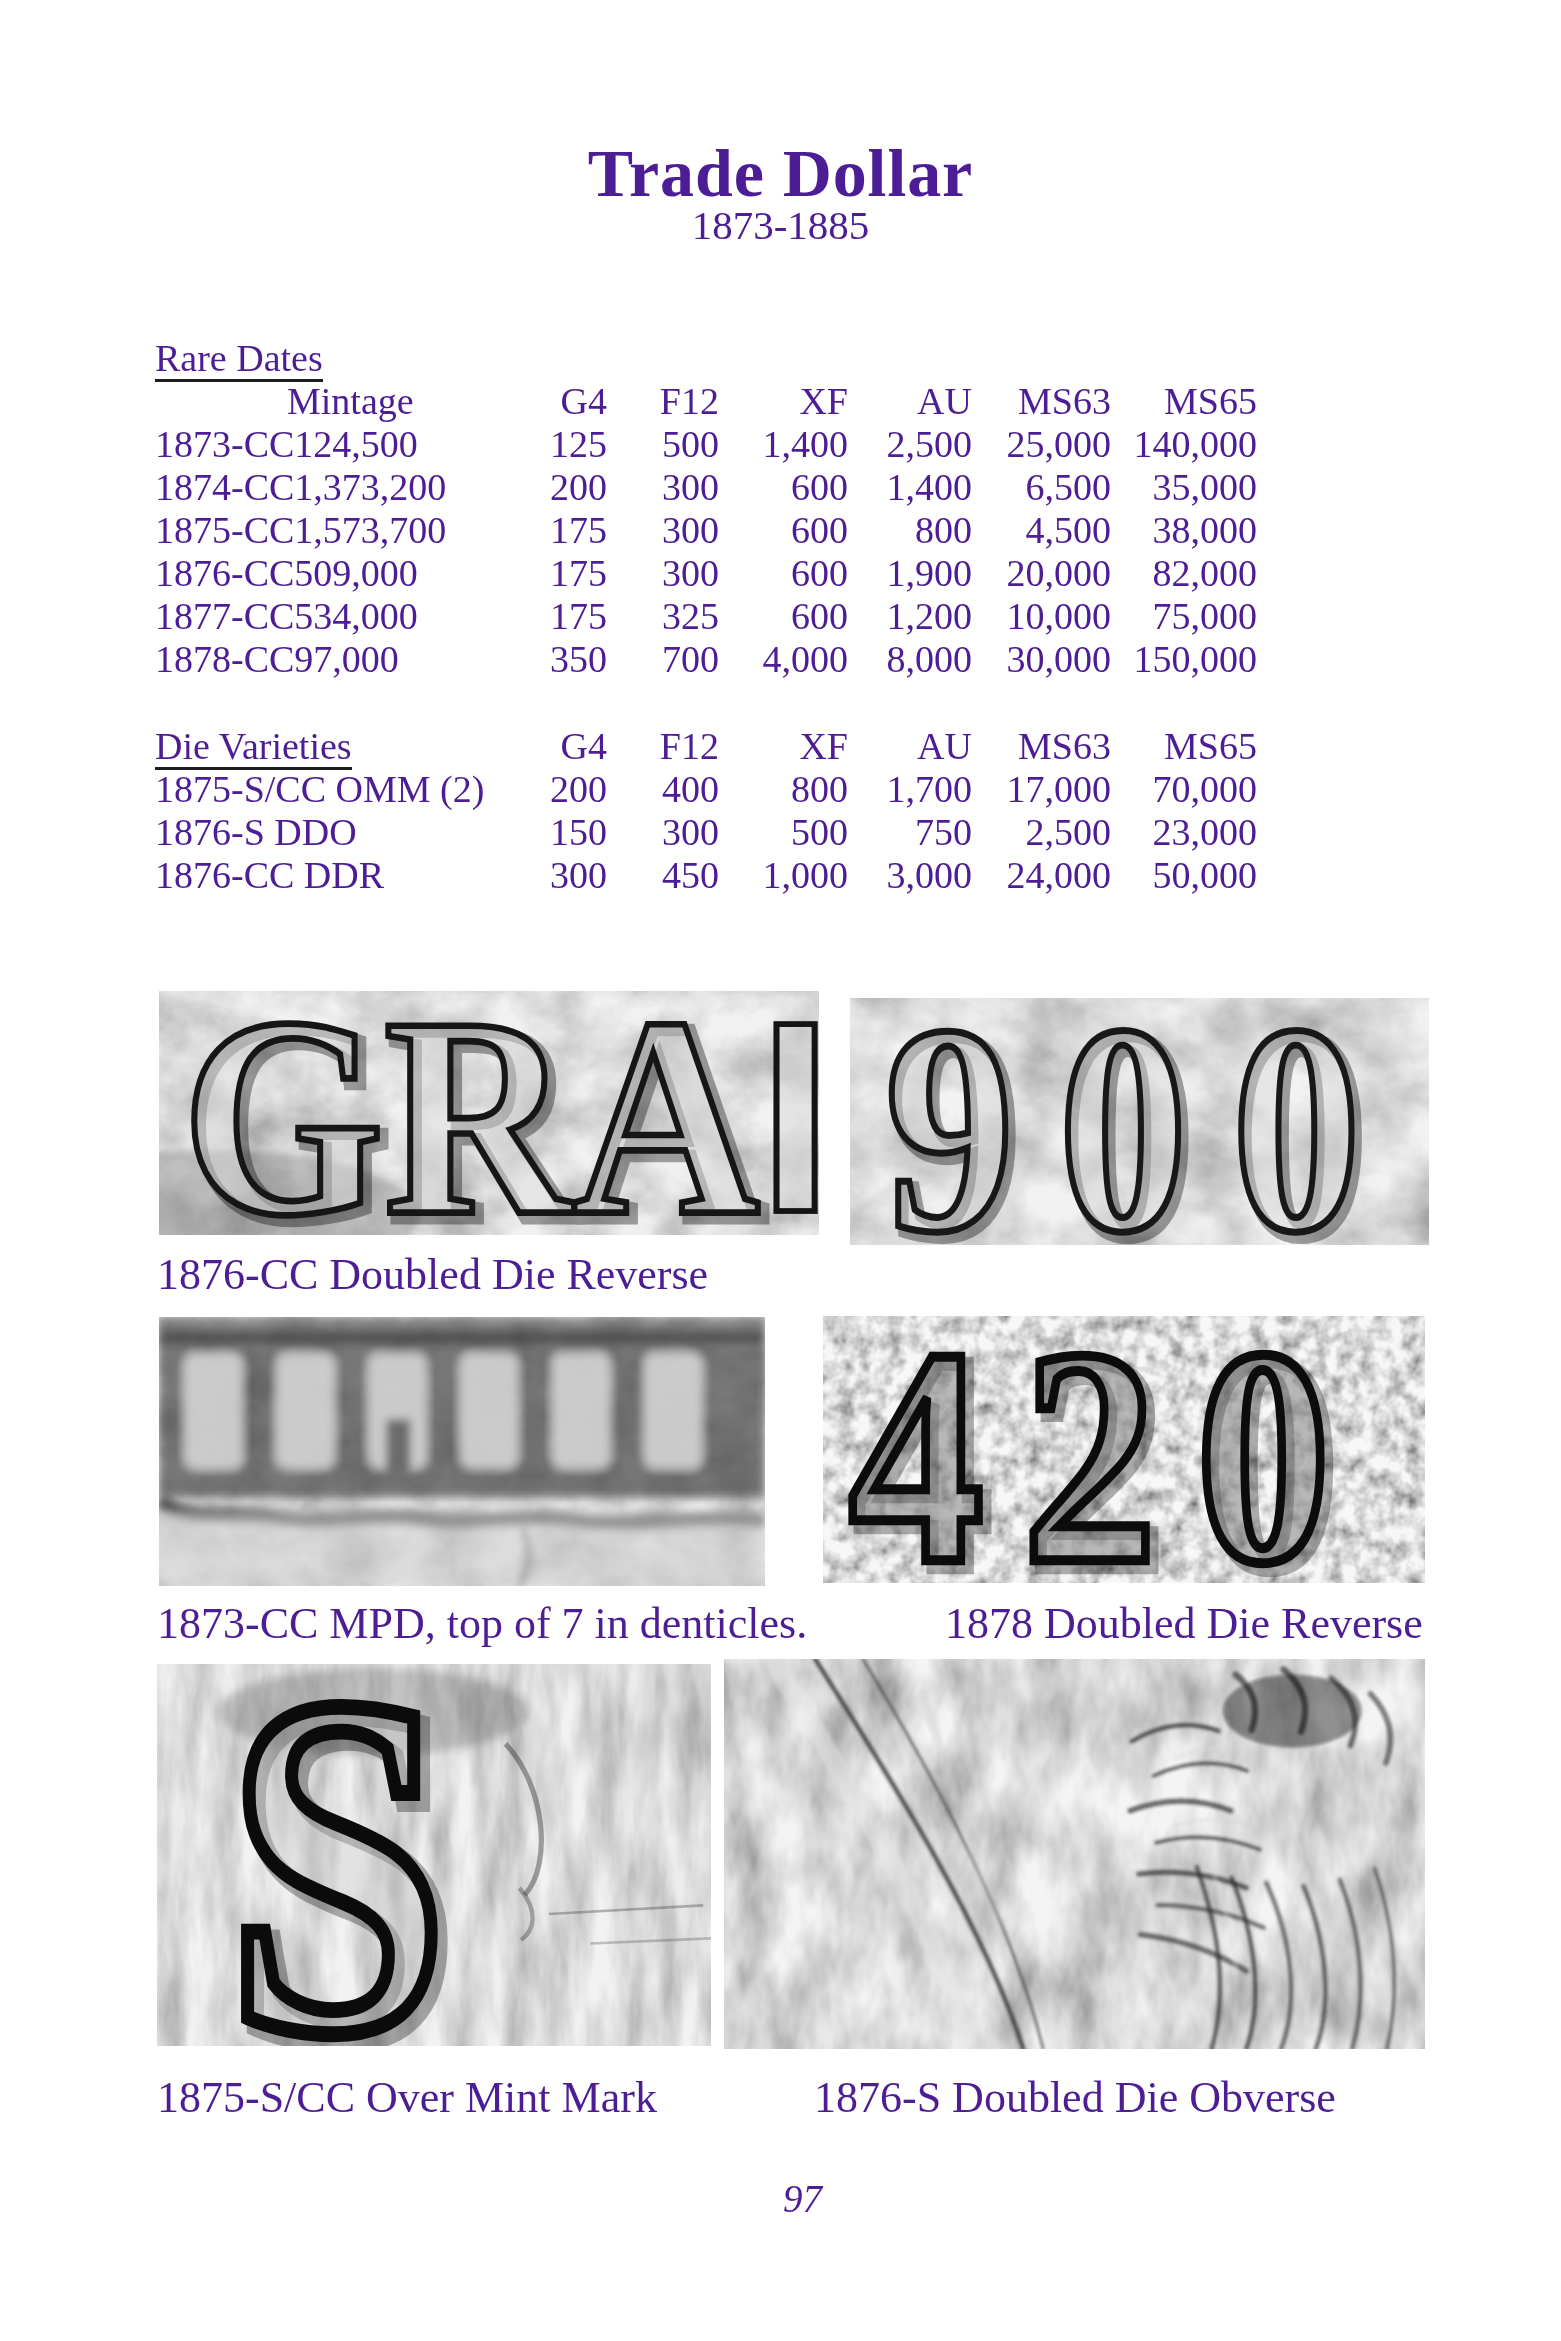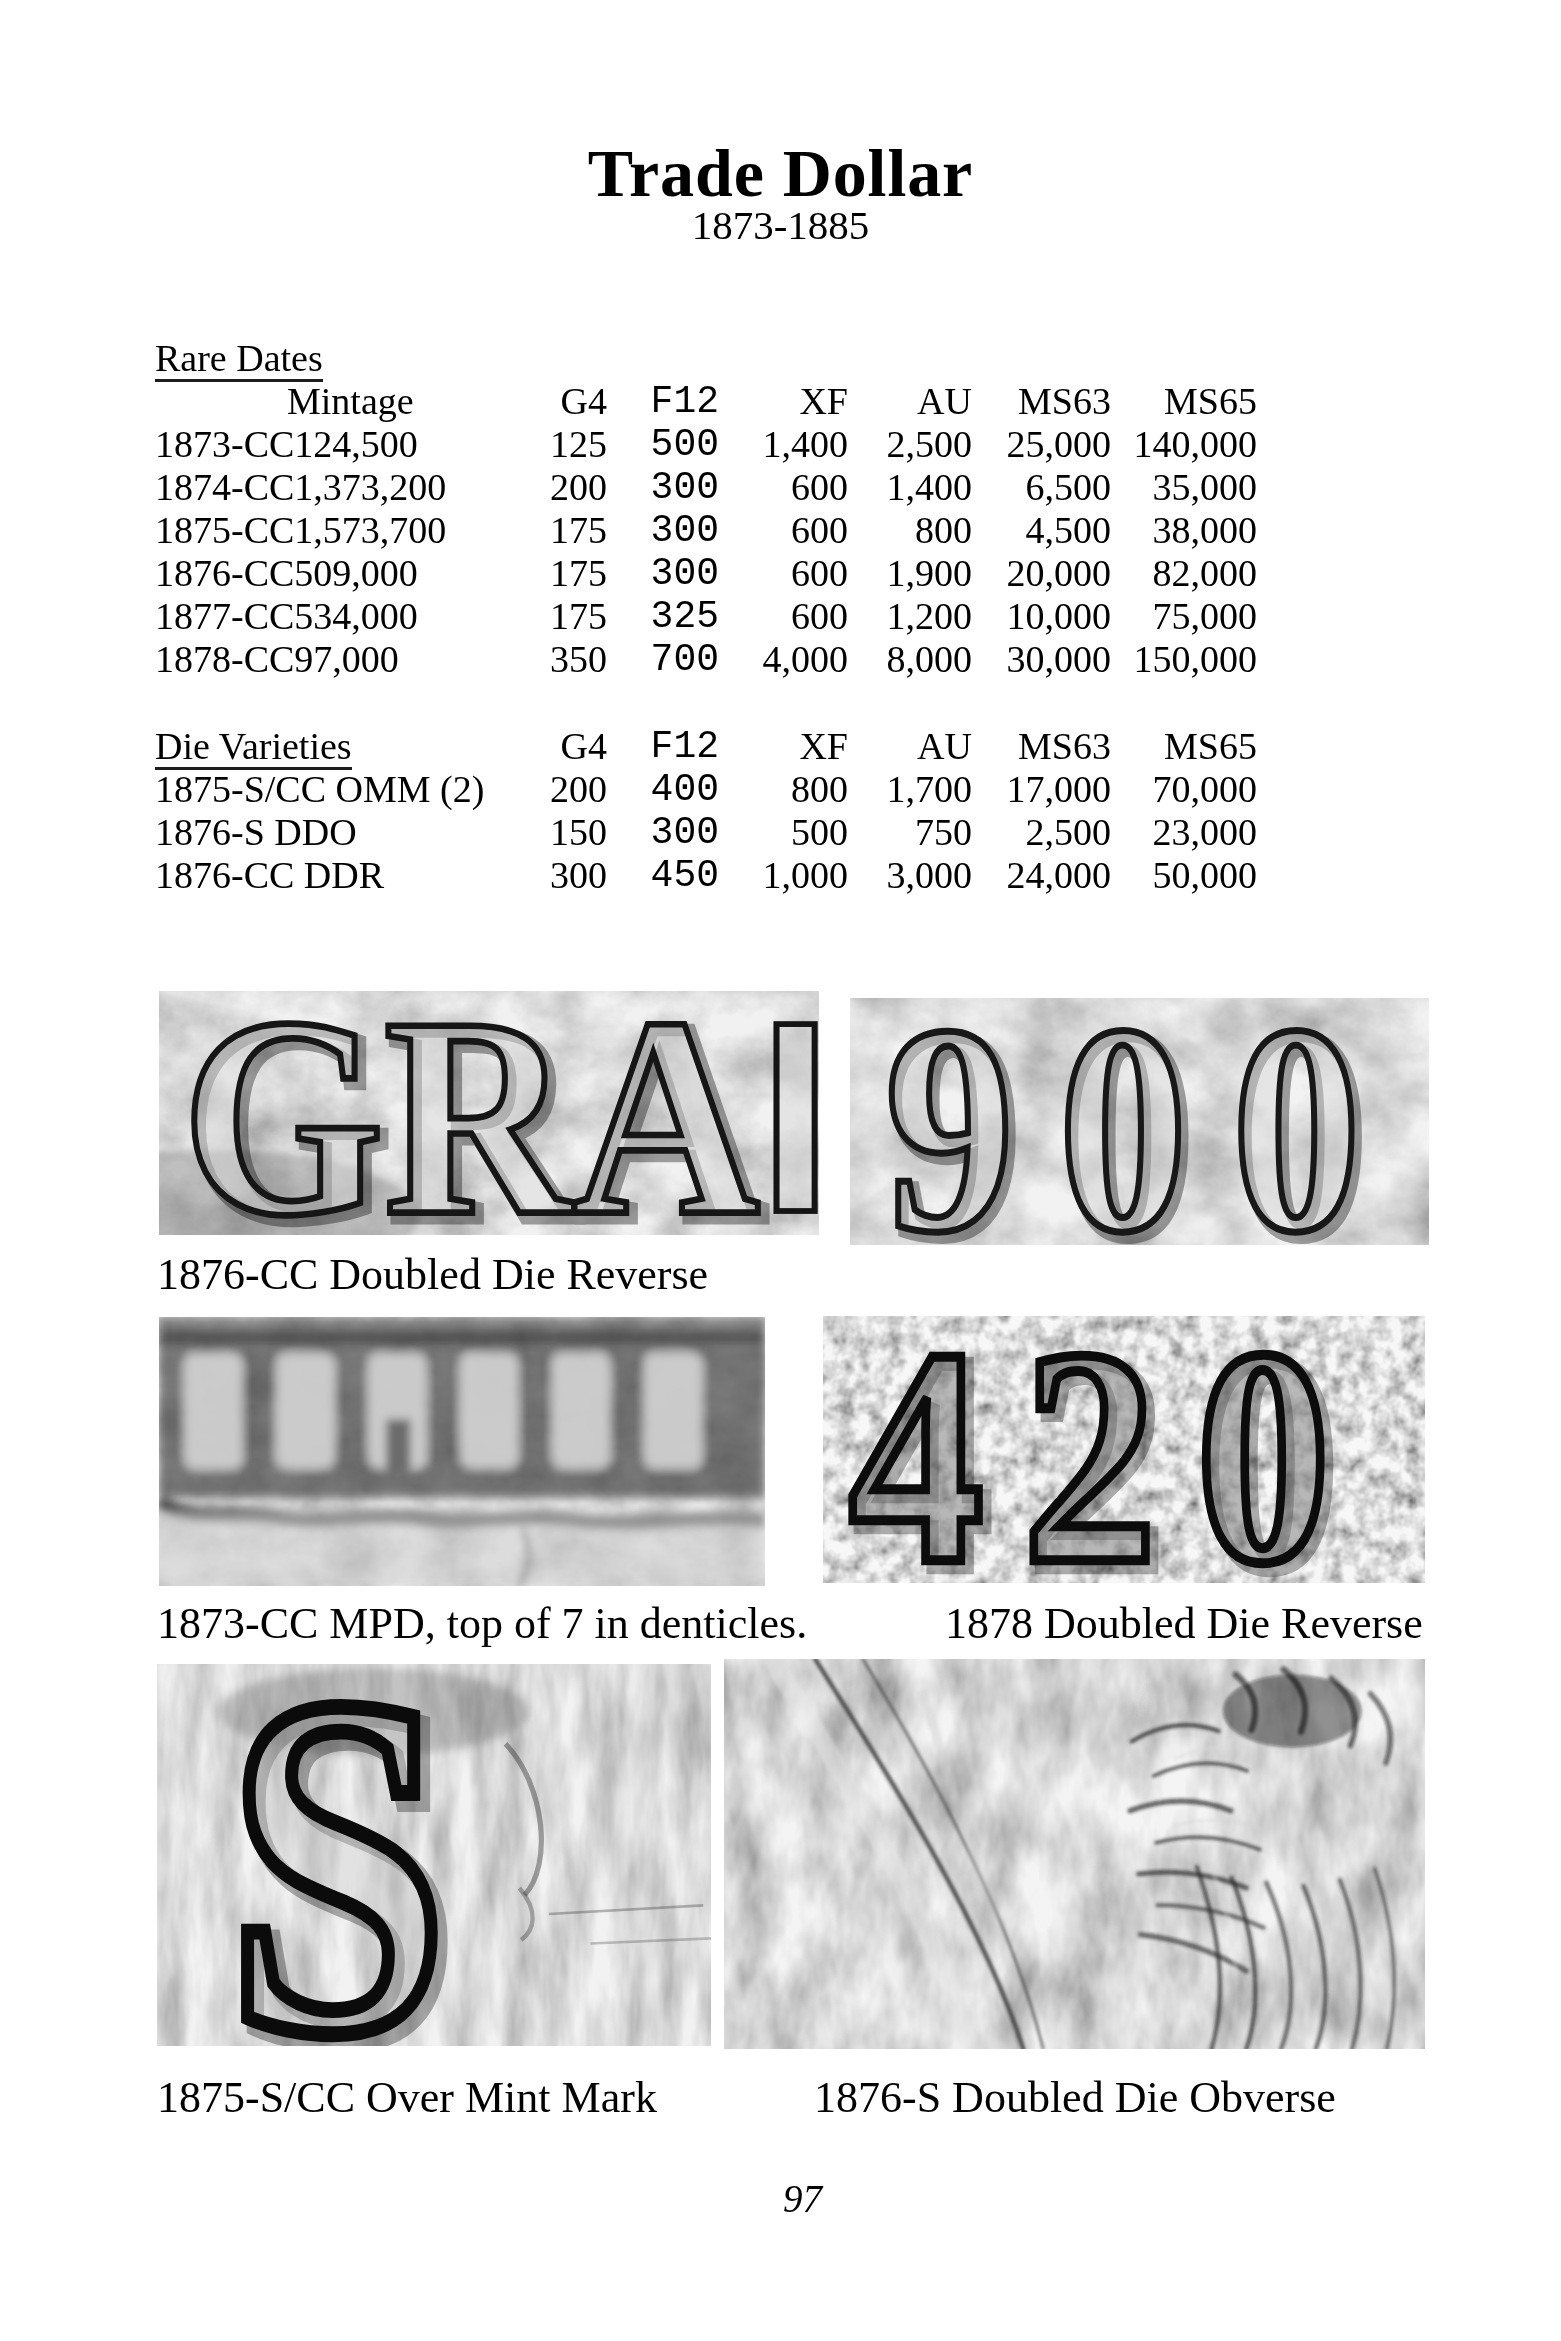--- a/index.html
+++ b/index.html
@@ -1,32 +1,32 @@
 <!DOCTYPE html>
 <html style="font-size:14px"><head>
 <meta charset="utf-8">
 <style>
   html,body{margin:0;padding:0;background:#ffffff;}
   .page{
     position:relative;width:1561px;height:2342px;background:#ffffff;
-    font-family:"Liberation Serif", serif;color:#000000;overflow:hidden;
+    font-family:"Liberation Serif", serif;color:#4c1d95;overflow:hidden;
   }
   .title{position:absolute;top:139px;left:0;width:100%;margin:0;text-align:center;
     font-size:68px;font-weight:700;letter-spacing:0.9px;line-height:1;}
   .subtitle{position:absolute;top:203px;left:0;width:100%;text-align:center;
     font-size:41px;line-height:1.1;}
   .intro{position:absolute;top:253px;left:159px;margin:0;font-size:38px;line-height:1.15;white-space:nowrap;}
 
   .price-table{position:absolute;left:155px;width:1102px;font-size:38px;}
   .trow{display:flex;height:43px;line-height:43px;}
   .cell{white-space:nowrap;box-sizing:border-box;}
   .cell.label{flex:0 0 330px;text-align:left;}
   .cell.n{text-align:right;}
   .c-g4{flex:0 0 122px;}
-  .c-f12{flex:0 0 112px;font-family:Liberation Mono, monospace;}
+  .c-f12{flex:0 0 112px;}
   .c-xf{flex:0 0 129px;}
   .c-au{flex:0 0 124px;}
   .c-ms63{flex:0 0 139px;}
   .c-ms65{flex:0 0 146px;}
   .mintage{padding-left:132px;}
   .section-heading{border-bottom:3.5px solid #1d1d1d;}
 
   figure.photo{position:absolute;margin:0;padding:0;overflow:hidden;background:#a5a5a5;}
   figure.photo svg{display:block;width:100%;height:100%;}
 

